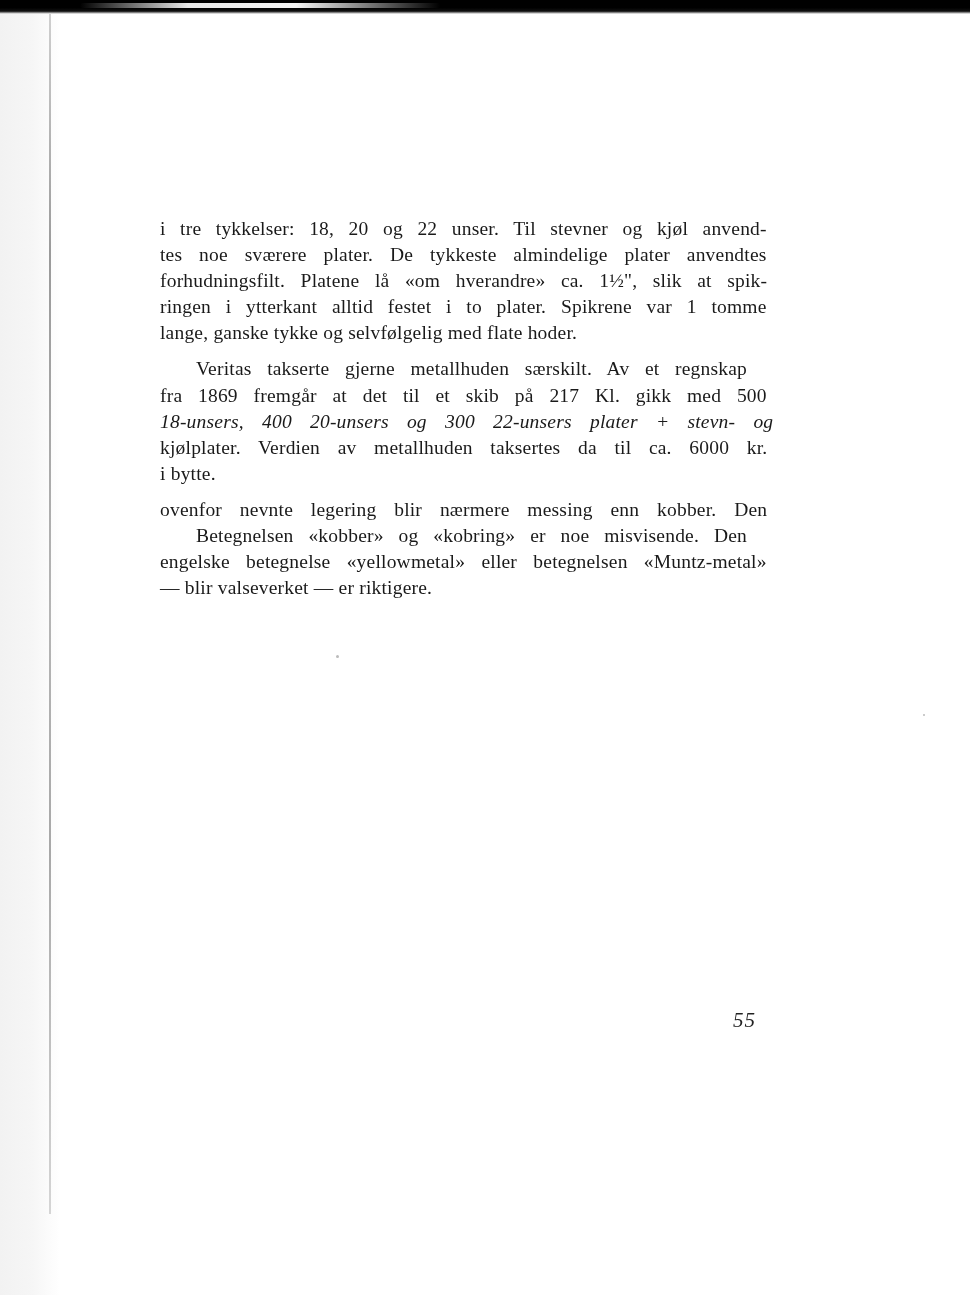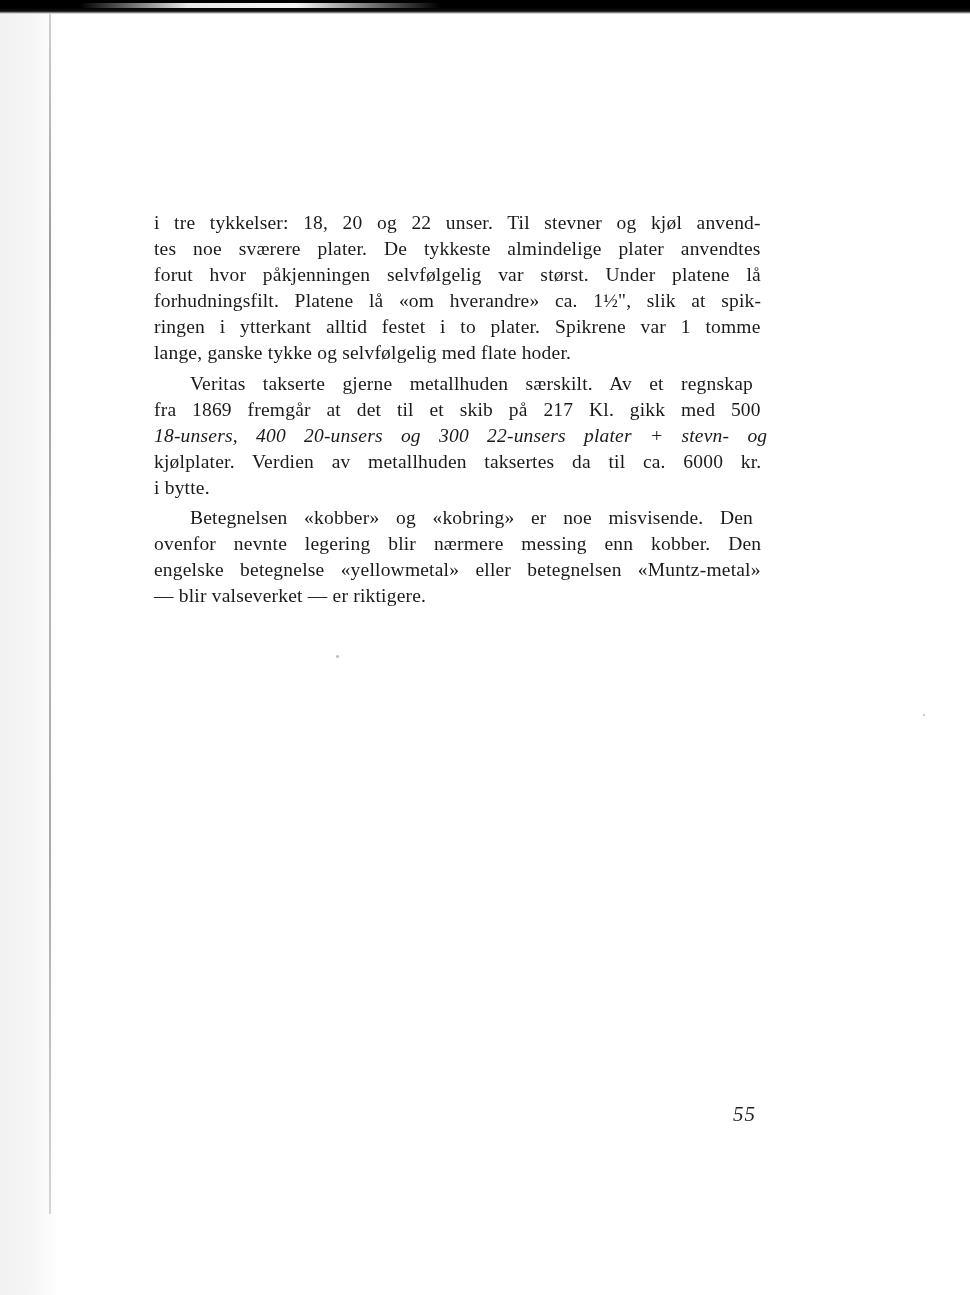--- a/index.html
+++ b/index.html
@@ -45,40 +45,40 @@
     .text-block {
       position: absolute;
       left: 150px;
       top: 206px;
       width: 607px;
       font-size: 19.5px;
       line-height: 26.1px;
       letter-spacing: 0.2px;
     }
     .text-block p {
-      margin: 4px;
+      margin: 10px;
       text-align: justify;
       text-align-last: justify;
     }
     .text-block p .line {
       display: block;
       text-align: justify;
       text-align-last: justify;
       white-space: nowrap;
     }
     .text-block p .line.last {
       text-align-last: left;
     }
     .text-block p .line.indent {
       text-indent: 36px;
     }
     .page-number {
       position: absolute;
       left: 733px;
-      top: 1102px;
+      top: 1008px;
       font-size: 21px;
       font-style: italic;
       letter-spacing: 1px;
       color: #222;
     }
     .speck {
       position: absolute;
       width: 3px; height: 3px;
       background: #bbb;
       border-radius: 50%;
@@ -88,35 +88,34 @@
 <body>
 
 <div class="top-edge"></div>
 <div class="gutter-shadow"></div>
 <div class="gutter-line"></div>
 
 <div class="text-block">
   <p>
     <span class="line" style="display: block; word-spacing: 9.41667px;">i tre tykkelser: 18, 20 og 22 unser. Til stevner og kjøl anvend-</span>
     <span class="line" style="display: block; word-spacing: 11.75px;">tes noe sværere plater. De tykkeste almindelige plater anvendtes</span>
-    <span class="line" style="display: block; word-spacing: 11.625px;">forut hvor påkjenningen selvfølgelig var størst. Under platene lå</span>
     <span class="line" style="display: block; word-spacing: 10.4444px;">forhudningsfilt. Platene lå «om hverandre» ca. 1½", slik at spik-</span>
     <span class="line" style="display: block; word-spacing: 9.63636px;">ringen i ytterkant alltid festet i to plater. Spikrene var 1 tomme</span>
     <span class="line last">lange, ganske tykke og selvfølgelig med flate hoder.</span>
   </p>
   <p>
     <span class="line indent" style="display: block; word-spacing: 8.28571px;">Veritas takserte gjerne metallhuden særskilt. Av et regnskap</span>
     <span class="line" style="display: block; word-spacing: 10.6923px;">fra 1869 fremgår at det til et skib på 217 Kl. gikk med 500</span>
     <span class="line" style="display: block; word-spacing: 13.1111px; font-style: italic;">18-unsers, 400 20-unsers og 300 22-unsers plater + stevn- og</span>
     <span class="line" style="display: block; word-spacing: 12.5556px;">kjølplater. Verdien av metallhuden taksertes da til ca. 6000 kr.</span>
     <span class="line last">i bytte.</span>
   </p>
   <p>
+    <span class="line" style="display: block; word-spacing: 12.75px;">ovenfor nevnte legering blir nærmere messing enn kobber. Den</span>
     <span class="line indent" style="display: block; word-spacing: 7.57143px;">Betegnelsen «kobber» og «kobring» er noe misvisende. Den</span>
-    <span class="line" style="display: block; word-spacing: 12.75px;">ovenfor nevnte legering blir nærmere messing enn kobber. Den</span>
     <span class="line" style="display: block; word-spacing: 11.2px;">engelske betegnelse «yellowmetal» eller betegnelsen «Muntz-metal»</span>
     <span class="line last">— blir valseverket — er riktigere.</span>
   </p>
 </div>
 
 <div class="page-number">55</div>
 
 <div class="speck" style="left:336px; top:655px;"></div>
 <div class="speck" style="left:923px; top:714px; width:2px; height:2px;"></div>
 

